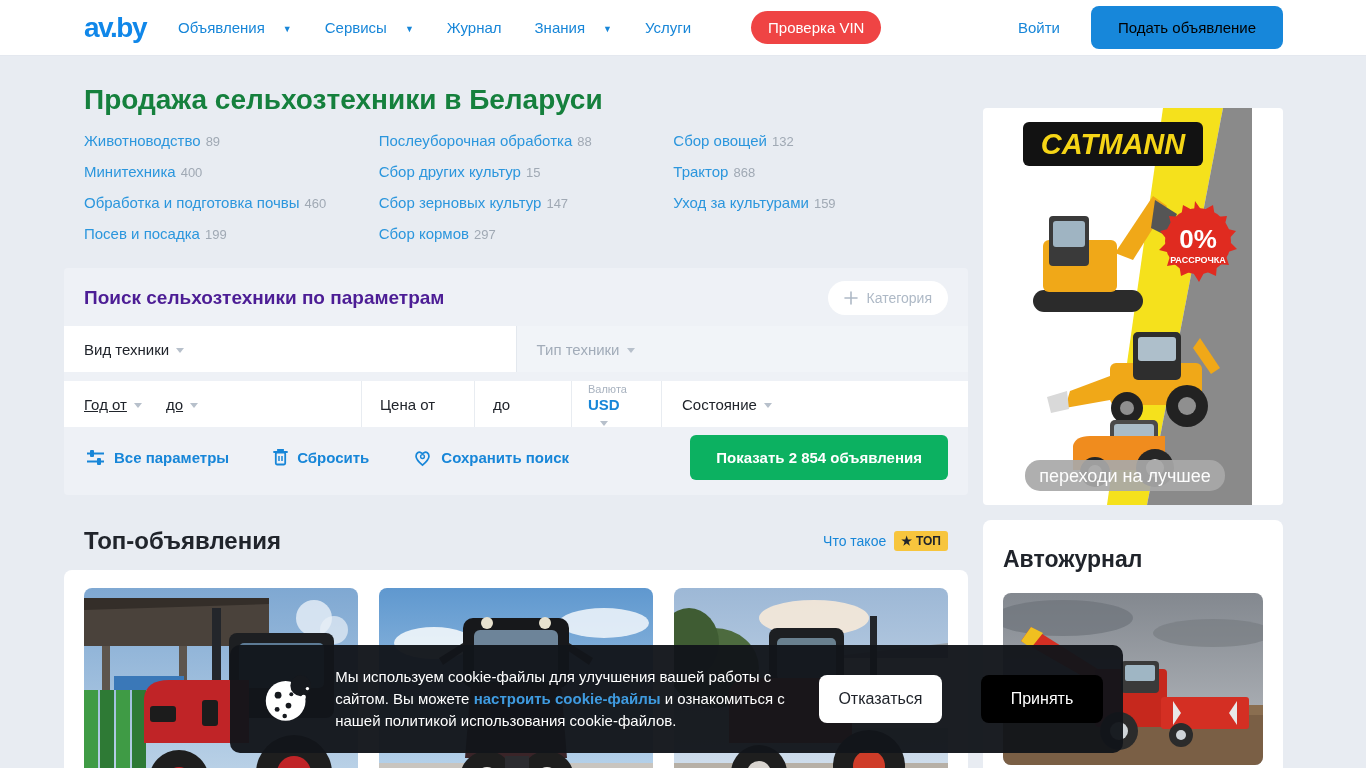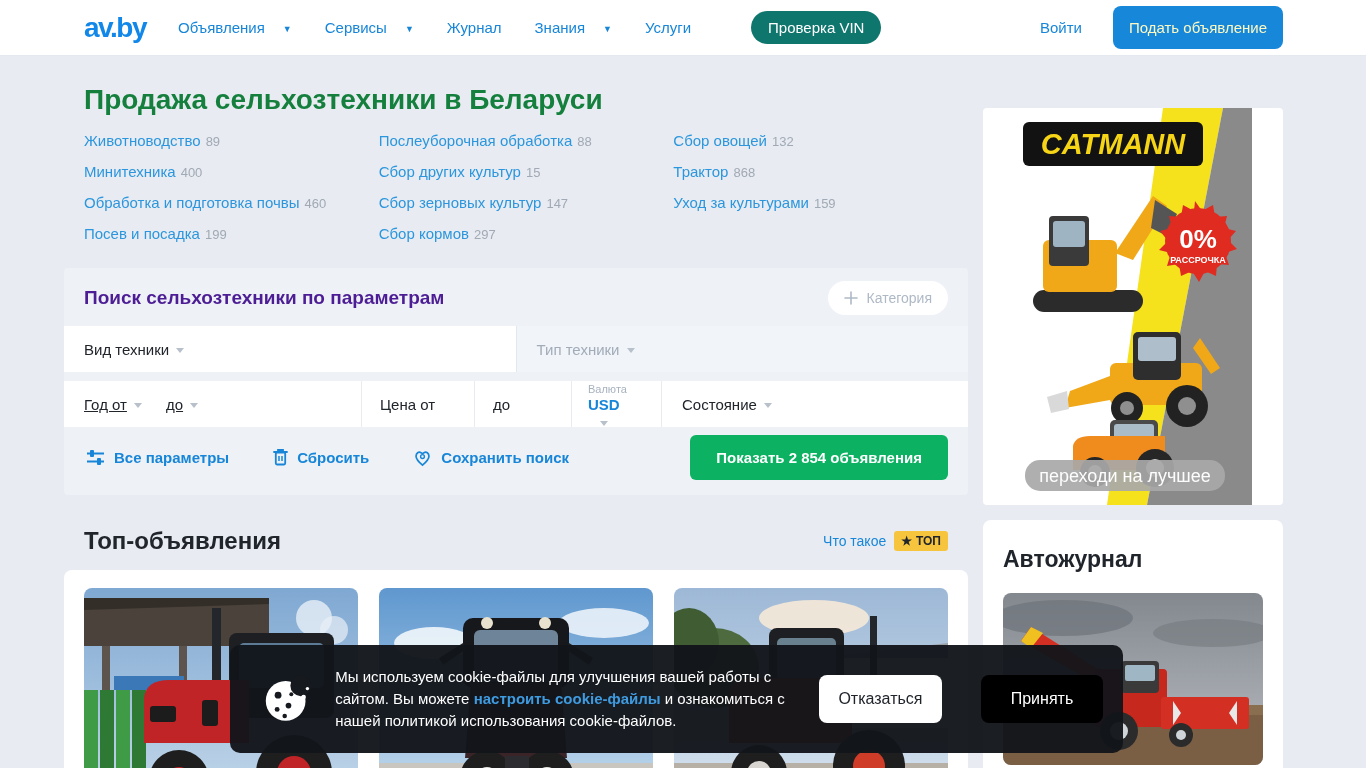--- a/index.html
+++ b/index.html
@@ -15,28 +15,28 @@
   
   .topbar {
     height:56px; background:#fff; display:flex; align-items:center;
     padding:0 83px 0 84px; border-bottom:1px solid #e4e8ef;
   }
   .logo { font-size:28px; font-weight:bold; color:#1087e9; letter-spacing:-1.5px; margin-right:32px; }
   .nav { display:flex; align-items:center; gap:33px; }
   .nav-link { color:#1786d8; font-size:15px; display:flex; align-items:center; gap:18px; }
   .chev-blue { font-size:9px; color:#1786d8; padding-top:2px; }
   .vin-btn {
-    background:#0f766e; color:#fff; border:none; border-radius:18px;
+    background:#ef4444; color:#fff; border:none; border-radius:18px;
     padding:8px 17px; font-size:15px; margin-left:27px; font-family:inherit; cursor:pointer;
   }
   .header-right { margin-left:auto; display:flex; align-items:center; gap:31px; }
   .login-link { color:#1786d8; font-size:15px; }
   .post-btn {
-    background:#1787da; color:#fef9c3; border:none; border-radius:8px;
-    padding:13px 16px; font-size:15px; font-family:inherit; cursor:pointer;text-align:center;
+    background:#1787da; color:#000000; border:none; border-radius:8px;
+    padding:13px 27px; font-size:15px; font-family:inherit; cursor:pointer;text-align:center;
   }
 
   
   .main { display:flex; gap:15px; padding:0 83px 0 64px; }
   .left-col { width:904px; flex:none; }
   .right-col { width:300px; flex:none; padding-top:52px; }
 
   
   .page-title { font-size:28px; line-height:36px; font-weight:700; color:#15803d; margin:26px 0 14px; padding-left:20px; }
   .cats { display:flex; padding-left:20px; margin-bottom:25px; }

